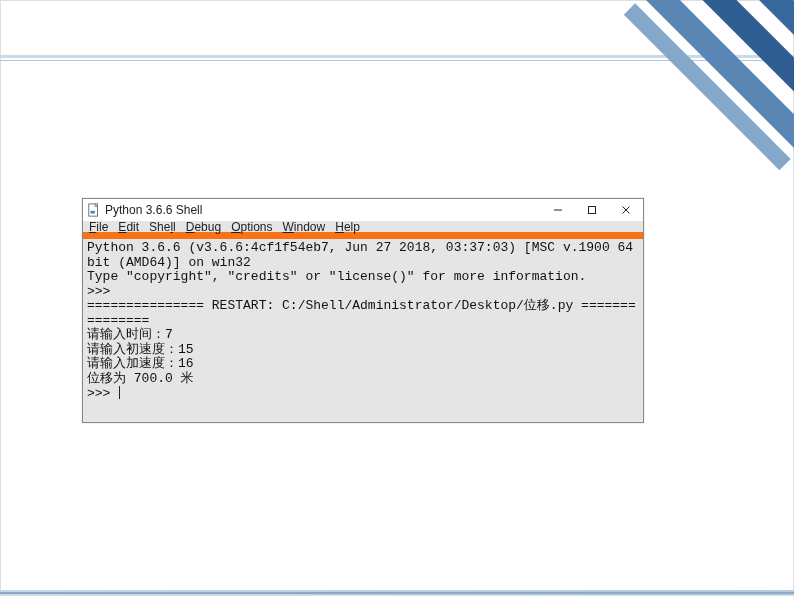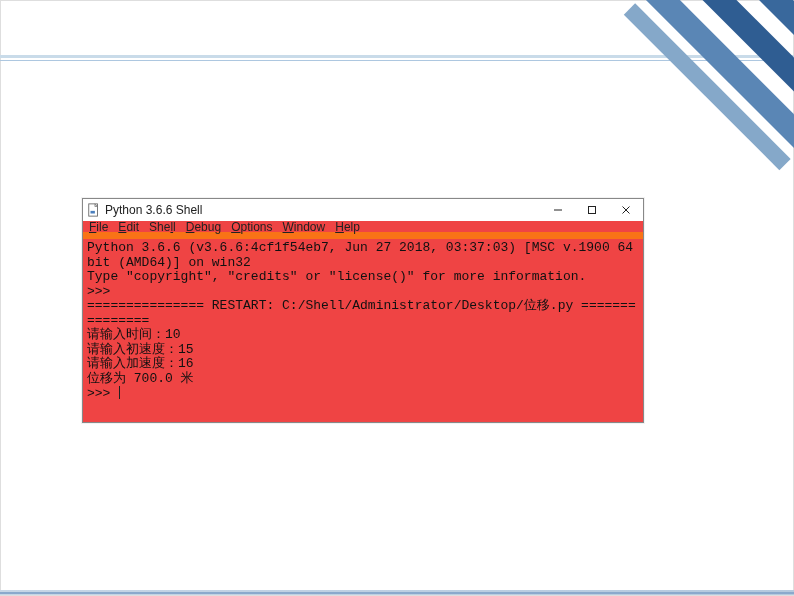--- a/index.html
+++ b/index.html
@@ -62,21 +62,21 @@
     .corner-deco .chev.c3 { top: 120px; background: #5a86b5; }
     .corner-deco .chev.c4 { top: 154px; background: #85a8c9; height:16px; }
 
     .window {
       position: absolute;
       left: 82px;
       top: 198px;
       width: 562px;
       height: 225px;
       border: 1px solid #888;
-      background: #ef4444;
+      background: #e5e5e5;
       box-shadow: 0 0 0 1px rgba(0,0,0,0.05);
       display: flex;
       flex-direction: column;
     }
     .titlebar {
       height: 22px;
       display: flex;
       align-items: center;
       padding: 0 0 0 4px;
       background: #fff;
@@ -207,18 +207,18 @@
     <span class="mitem"><span class="ul">O</span>ptions</span>
     <span class="mitem"><span class="ul">W</span>indow</span>
     <span class="mitem"><span class="ul">H</span>elp</span>
   </div>
   <div class="content"><span>Python 3.6.6 (v3.6.6:4cf1f54eb7, Jun 27 2018, 03:37:03) [MSC v.1900 64</span>
 <span>bit (AMD64)] on win32</span>
 <span>Type "copyright", "credits" or "license()" for more information.</span>
 <span>&gt;&gt;&gt; </span>
 <span>=============== RESTART: C:/Shell/Administrator/Desktop/位移.py =======</span>
 <span>========</span>
-<span>请输入时间：10</span>
+<span>请输入时间：7</span>
 <span>请输入初速度：15</span>
 <span>请输入加速度：16</span>
 <span>位移为 700.0 米</span>
 <span>&gt;&gt;&gt; </span><span class="cursor"></span></div>
 </div>
 
 </body></html>

